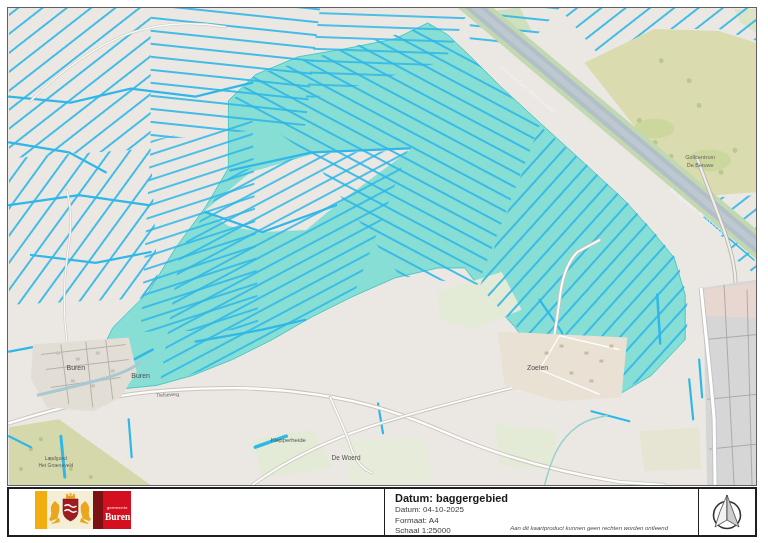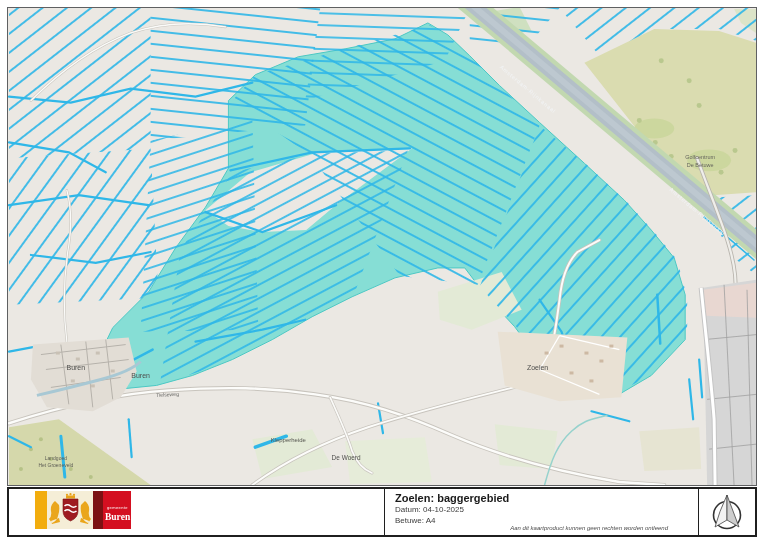--- a/index.html
+++ b/index.html
@@ -248,23 +248,24 @@
           <path d="M29.5,15 q3,-2.5 6,0 t6,0" fill="none" stroke="#ffffff" stroke-width="1.6"></path>
           <path d="M29.5,20 q3,-2.5 6,0 t6,0" fill="none" stroke="#ffffff" stroke-width="1.6"></path>
 
           <text class="gemeente-txt" x="72" y="18">gemeente</text>
           <text class="buren-txt" x="70" y="29">Buren</text>
         </svg>
       </div>
     </div>
 
     <div class="info-sec">
-      <div class="info-title">Zoelen: baggergebied</div>
+      <div class="info-title">Datum: baggergebied</div>
       <div class="info-row">Datum: 04-10-2025</div>
-      <div class="info-row">Betuwe: A4</div>
+      <div class="info-row">Formaat: A4</div>
+      <div class="info-row">Schaal 1:25000</div>
       <div class="disclaimer">Aan dit kaartproduct kunnen geen rechten worden ontleend</div>
     </div>
 
     <div class="north-sec">
       <svg width="44" height="44" viewBox="0 0 44 44">
         <circle cx="22" cy="25" r="13.5" fill="none" stroke="#333333" stroke-width="1.6"></circle>
         <path d="M22,5 L22,30 L10,37 Q14,22 22,5 Z" fill="#f2f2f2" stroke="#444444" stroke-width="0.8"></path>
         <path d="M22,5 L34,37 L22,30 Z" fill="#cdcdcd" stroke="#444444" stroke-width="0.8"></path>
       </svg>
     </div>

